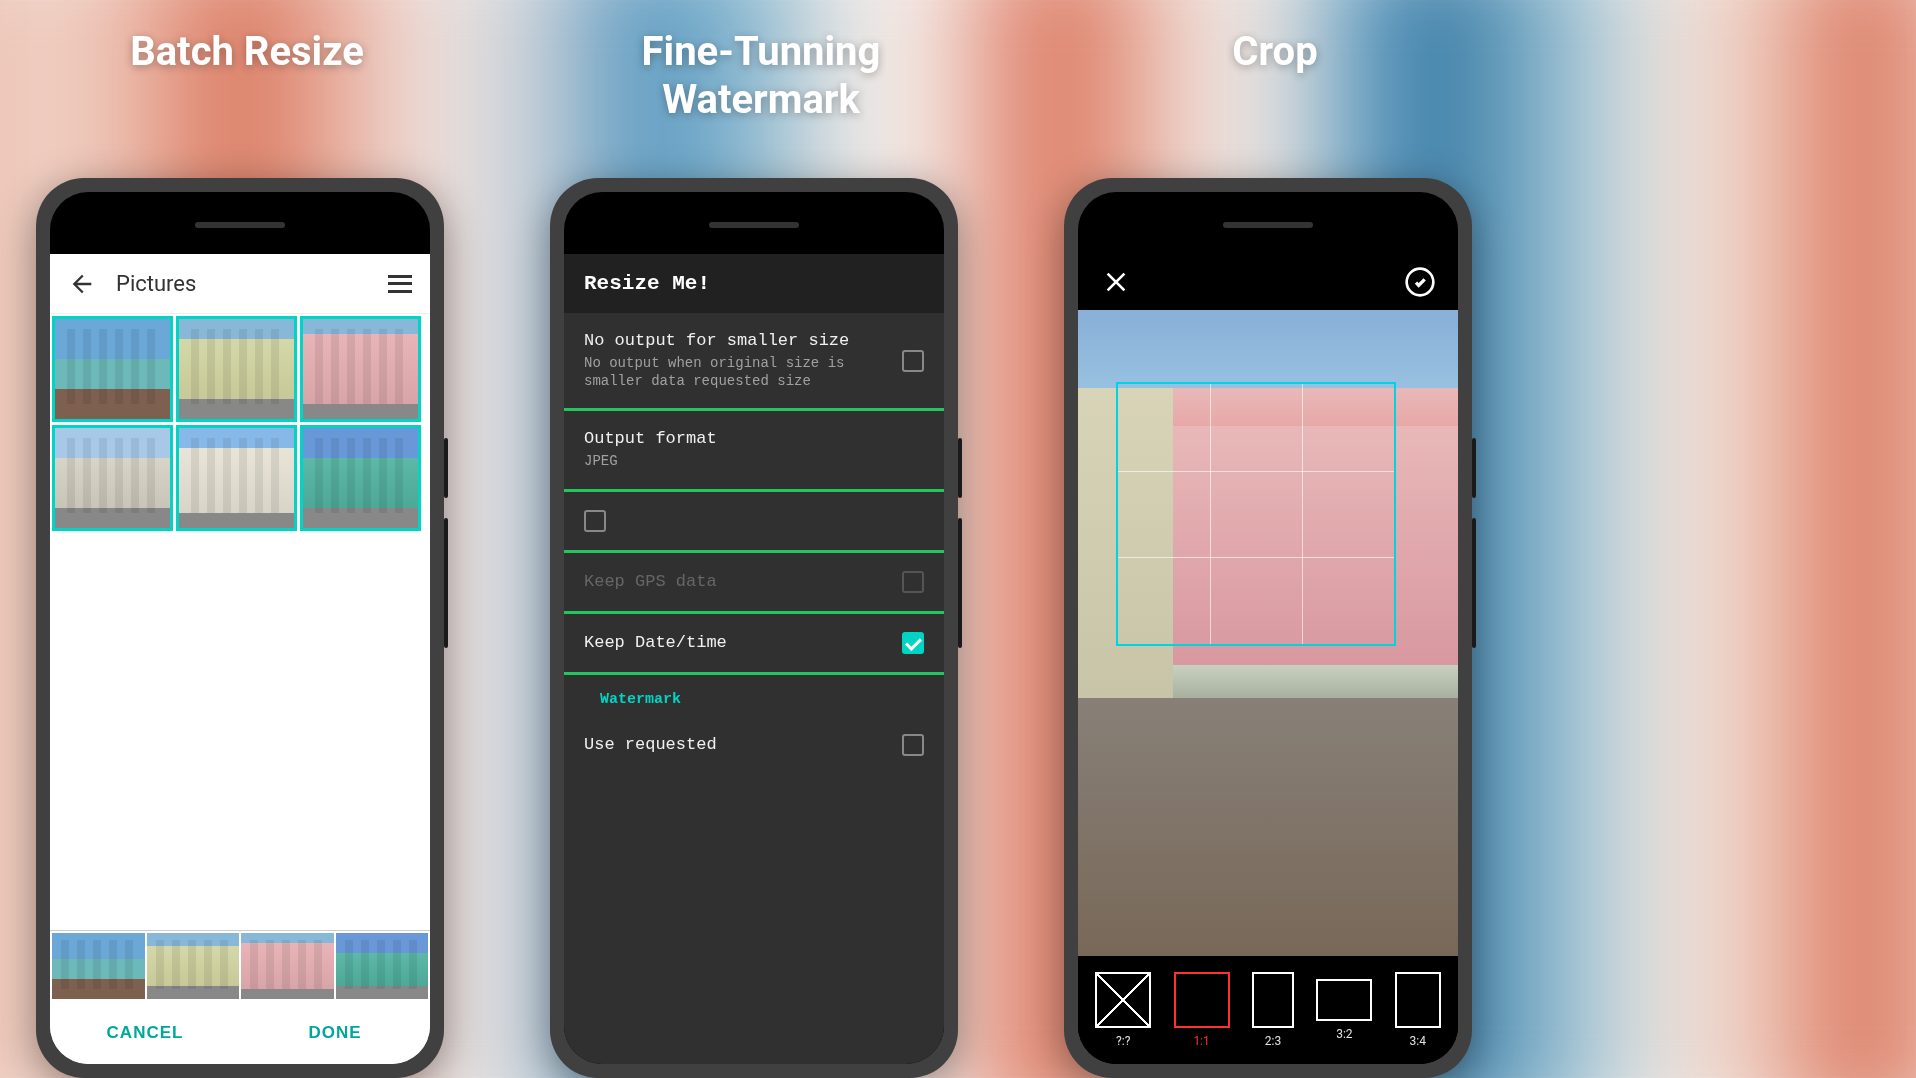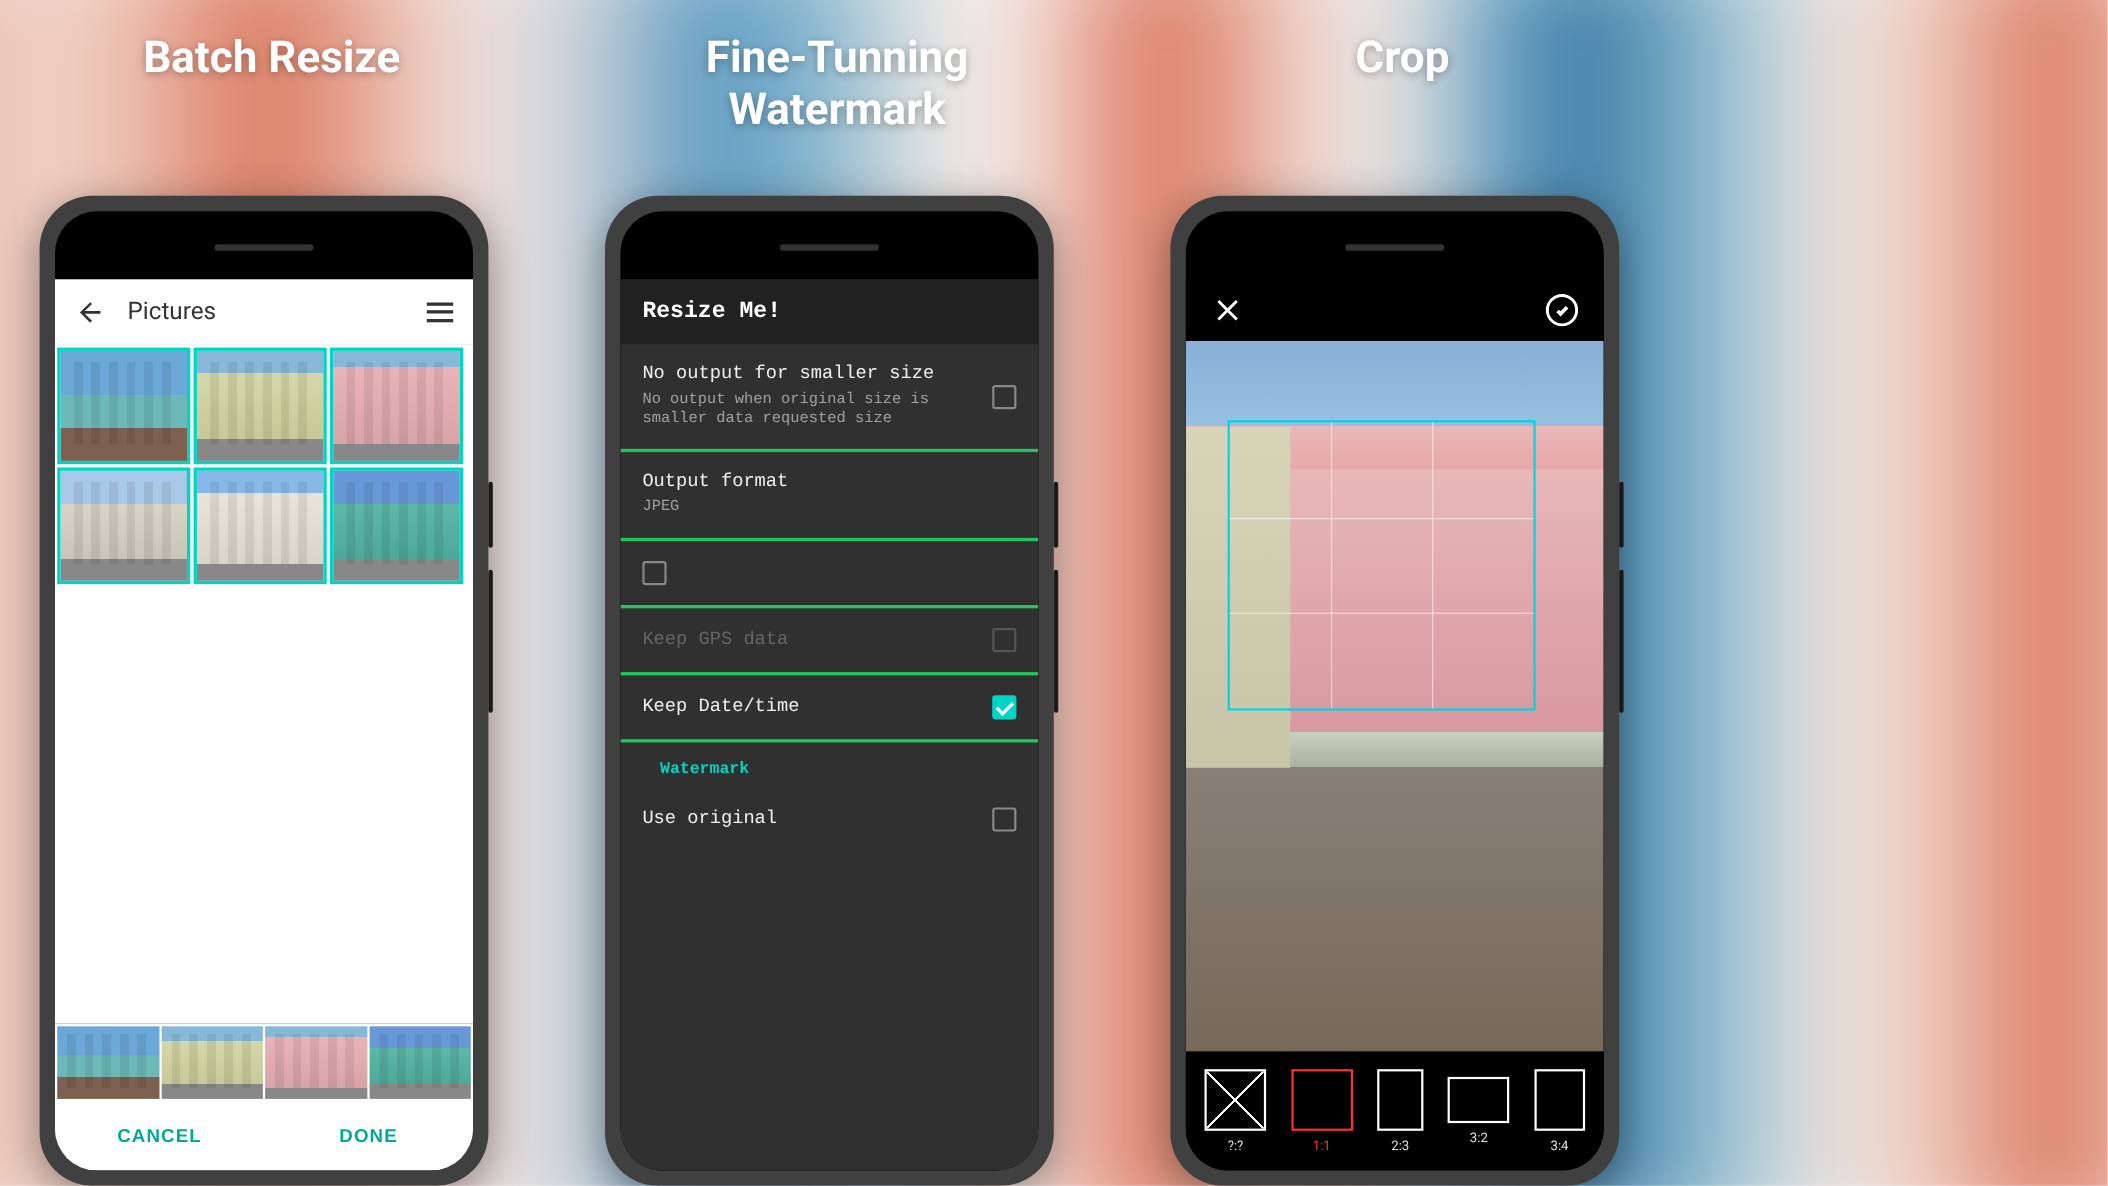--- a/index.html
+++ b/index.html
@@ -255,21 +255,21 @@
         </div>
         <div class="s-item">
           <div class="s-item-body">
             <div class="s-item-title">Keep Date/time</div>
           </div>
           <div class="s-check on"></div>
         </div>
         <div class="s-section">Watermark</div>
         <div class="s-item" style="border-bottom:none">
           <div class="s-item-body">
-            <div class="s-item-title">Use original</div>
+            <div class="s-item-title">Use requested</div>
           </div>
           <div class="s-check"></div>
         </div>
       </div>
     </div>
   </div>
 </div>
 
 <div class="panel panel3">
   <div class="panel-title">Crop</div>

